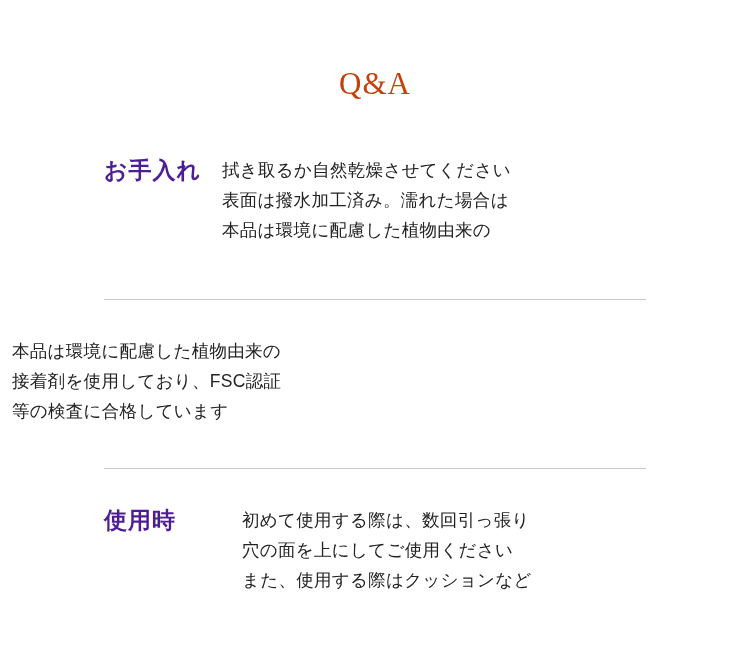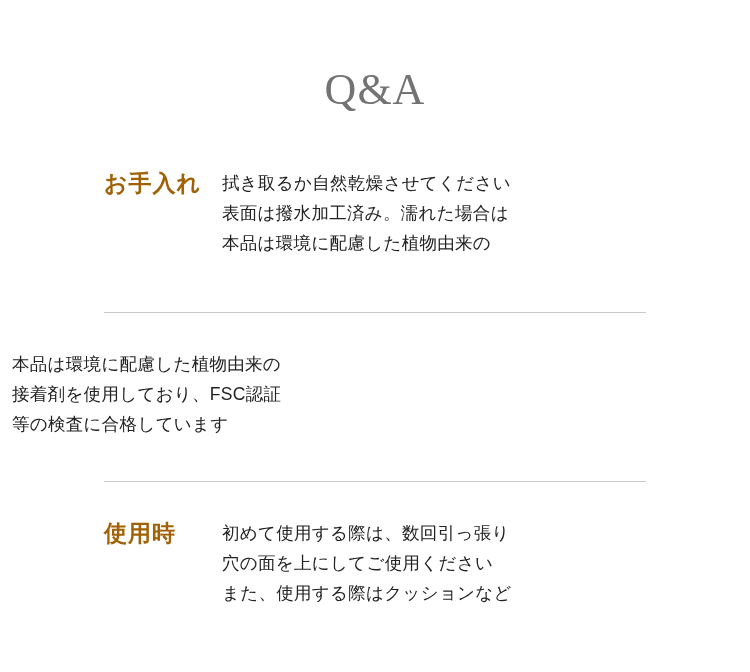--- a/index.html
+++ b/index.html
@@ -17,24 +17,24 @@
   .page {
     position: relative;
     width: 750px;
     height: 672px;
     background: #ffffff;
     box-sizing: border-box;
   }
   .qa-title {
     text-align: center;
     font-family: "Liberation Serif", serif;
-    font-size: 44px;
+    font-size: 31px;
     font-weight: 400;
     letter-spacing: 1px;
-    color: #737373;
+    color: #c2410c;
     padding-top: 68px;
     line-height: 1;
   }
   .qa-list {
     margin-top: 44px;
     padding: 0 0 0 0;
   }
   .qa-row {
     display: flex;
     align-items: flex-start;
@@ -47,21 +47,21 @@
   .qa-row .label-col {
     width: 210px;
     flex: 0 0 210px;
     padding-left: 104px;
     box-sizing: border-box;
     padding-top: 2px;
   }
   .qa-label {
     font-size: 23px;
     font-weight: bold;
-    color: #a16207;
+    color: #4c1d95;
     letter-spacing: 1px;
     line-height: 1.2;
     white-space: nowrap;
   }
   .qa-row .body-col {
     flex: 1 1 auto;
     padding-left: 12px;
     padding-right: 80px;
     box-sizing: border-box;
   }
@@ -78,21 +78,21 @@
     margin: 0 104px;
   }
   .gap-top {
     height: 36px;
   }
   .gap-bottom {
     height: 36px;
   }
   .sec1 { min-height: 120px; }
   .sec2 { min-height: 96px; }
-  .sec3 { min-height: 118px; }
+  .sec3 { min-height: 118px; gap: 20px; }
 </style>
 </head>
 <body>
 
 <div class="page">
 
   <div class="qa-title">Q&amp;A</div>
 
   <div class="qa-list">
 

